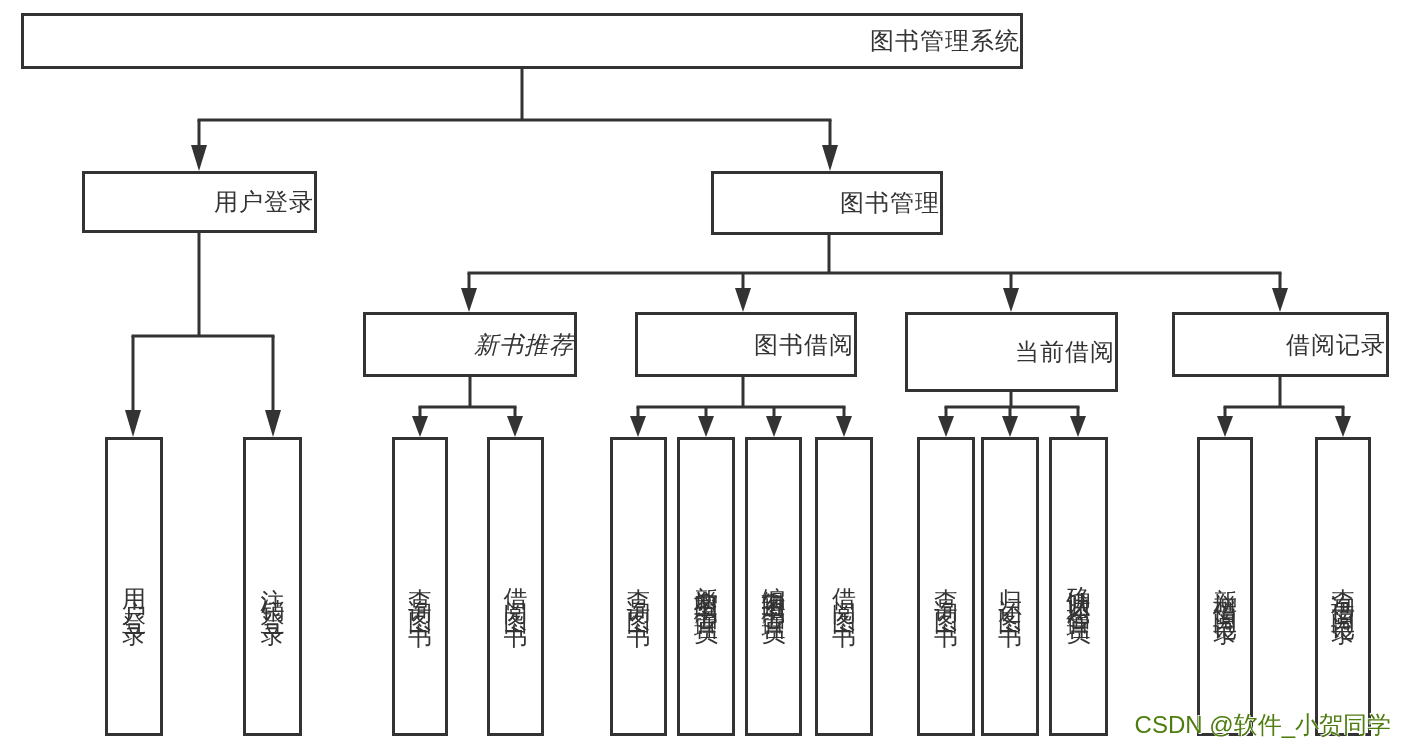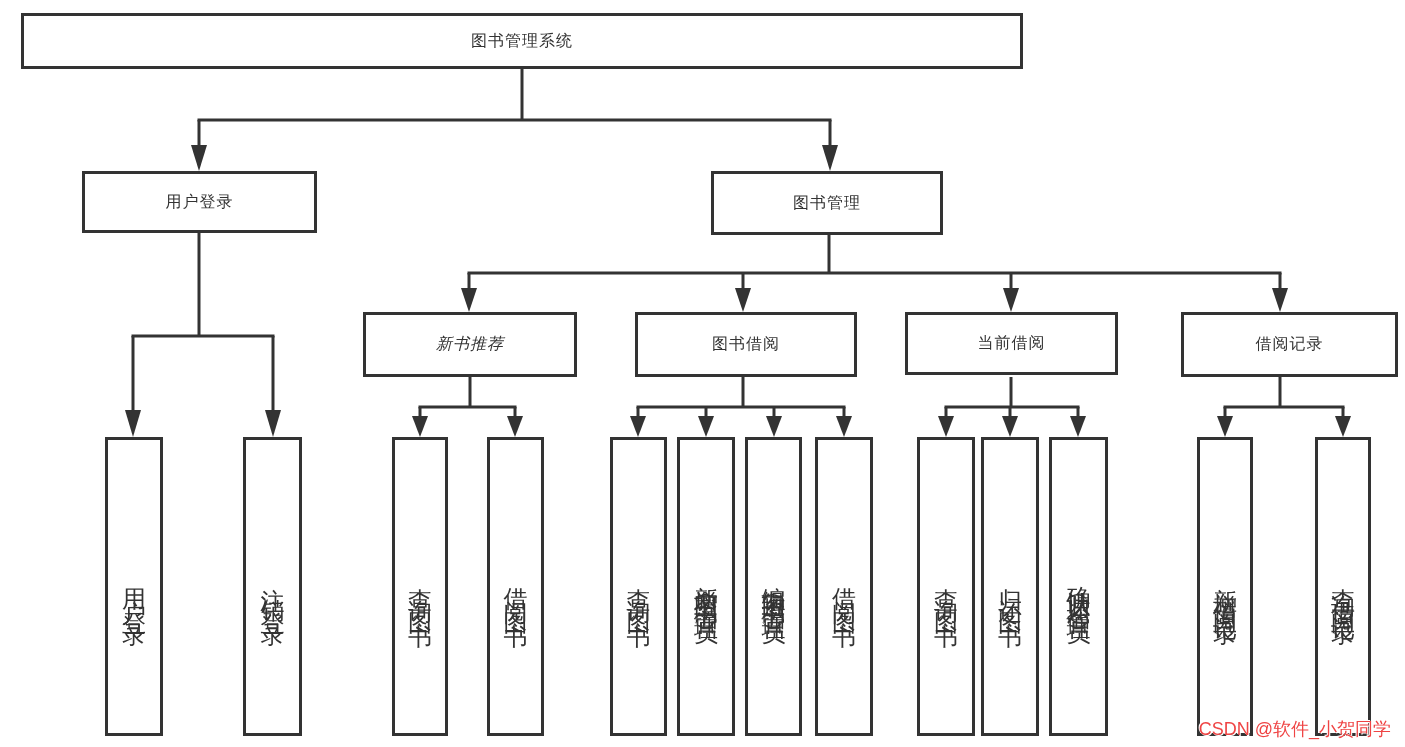--- a/index.html
+++ b/index.html
@@ -24,36 +24,36 @@
     position: absolute;
     box-sizing: border-box;
     border: 3px solid #333333;
     background: #ffffff;
     color: #333333;
     display: flex;
     align-items: center;
     justify-content: center;
     text-align: center;
   }
-  .h-node { font-size: 16px; letter-spacing: 1px; }
+  .h-node { font-size: 24px; letter-spacing: 1px; justify-content: flex-end; }
   .v-node span {
     writing-mode: vertical-rl;
     text-orientation: mixed;
     font-size: 24px;
     line-height: 1;
     white-space: nowrap;
   }
   .sp4 span { letter-spacing: 12px; margin-bottom: -12px; }
   .sp6 span { letter-spacing: 7px;  margin-bottom: -7px;  }
   .sp9 span { letter-spacing: 5px;  margin-bottom: -5px;  }
   #watermark {
     position: absolute;
     right: 14px; bottom: 6px;
-    font-size: 18px;
-    color: #ef4444;
+    font-size: 24px;
+    color: #4d7c0f;
     text-shadow: 1px 1px 0 #ffffff, -1px -1px 0 #ffffff;
     white-space: nowrap;
   }
 </style>
 </head>
 <body>
 
 <div id="stage">
 
   <svg id="connectors" viewBox="0 0 1405 747" xmlns="http://www.w3.org/2000/svg">
@@ -142,24 +142,24 @@
   <div class="node h-node" style="left:711px; top:171px; width:232px; height:64px;">
     <span>图书管理</span>
   </div>
 
   <div class="node h-node" style="left:363px; top:312px; width:214px; height:65px;font-style:italic;">
     <span>新书推荐</span>
   </div>
   <div class="node h-node" style="left:635px; top:312px; width:222px; height:65px;">
     <span>图书借阅</span>
   </div>
-  <div class="node h-node" style="left:905px; top:312px; width:213px; height:63px;">
+  <div class="node h-node" style="left:905px; top:312px; width:213px; height:80px;">
     <span>当前借阅</span>
   </div>
-  <div class="node h-node" style="left:1172px; top:312px; width:217px; height:65px;margin-left:9px;">
+  <div class="node h-node" style="left:1172px; top:312px; width:217px; height:65px;">
     <span>借阅记录</span>
   </div>
 
   <div class="node v-node sp4" style="left:105px; top:437px; width:58px; height:299px;">
     <span>用户登录</span>
   </div>
   <div class="node v-node sp4" style="left:243px; top:437px; width:59px; height:299px;">
     <span>注销登录</span>
   </div>
   <div class="node v-node sp4" style="left:392px; top:437px; width:56px; height:299px;">

